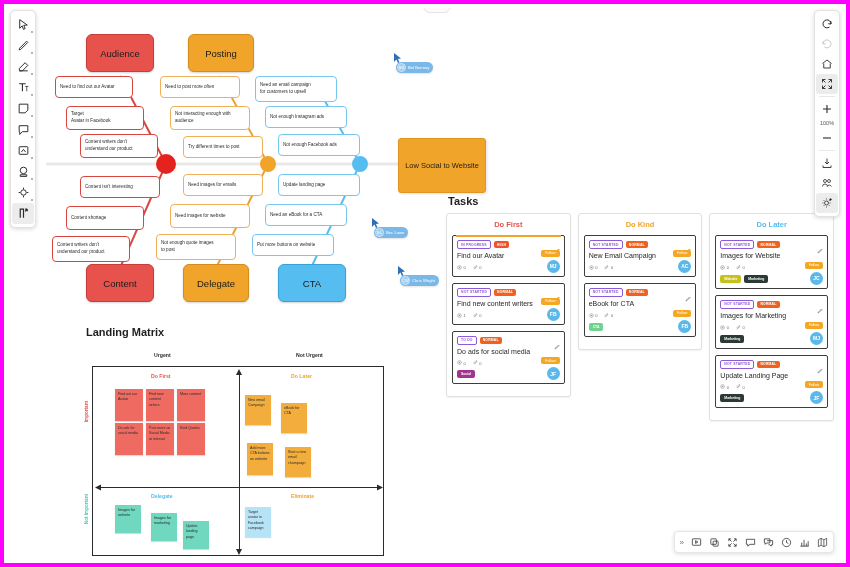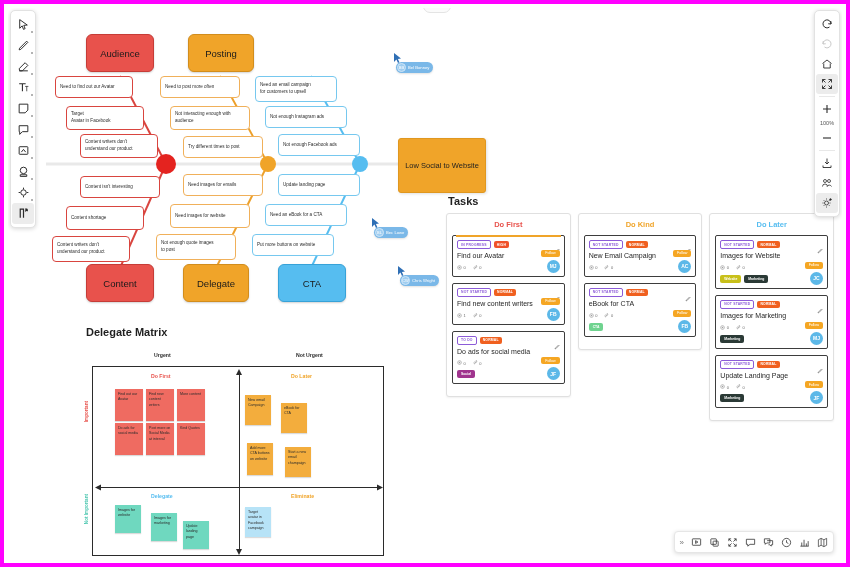--- a/index.html
+++ b/index.html
@@ -331,21 +331,21 @@
     <svg class="arrow" viewBox="0 0 7 10">
           <path d="M0 0 L0 9 L2.4 6.6 L4 10 L5.4 9.2 L3.9 6 L7 5.6 Z" fill="#2f6fb5"></path>
         </svg>
     <div class="pill">
       <span class="av">CW</span>
       <span class="nm">Chris Wright</span>
     </div>
   </div>
 
   <div id="matrix-wrap">
-    <div id="matrix-title">Delegate Matrix</div>
+    <div id="matrix-title">Landing Matrix</div>
 
     <div class="axis-top" style="left:68px; top:26px;">Urgent</div>
     <div class="axis-top" style="left:210px; top:26px;">Not Urgent</div>
 
     <div class="side-label s-imp" style="left:-2px; top:75px;">Important</div>
     <div class="side-label s-notimp" style="left:-2px; top:168px;">Not Important</div>
 
     <div id="matrix-box">
       <div class="mx-vline"></div>
       <div class="mx-hline"></div>

